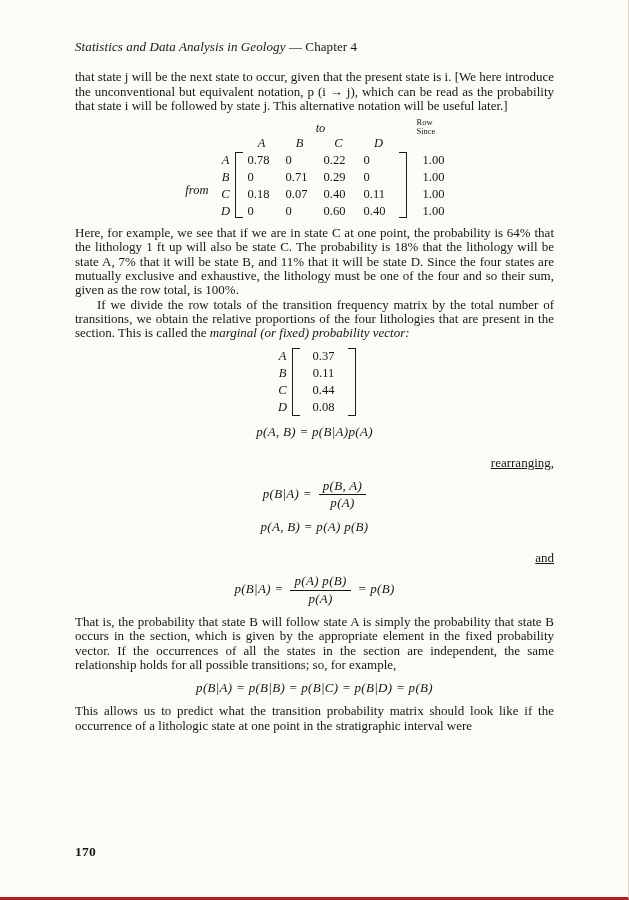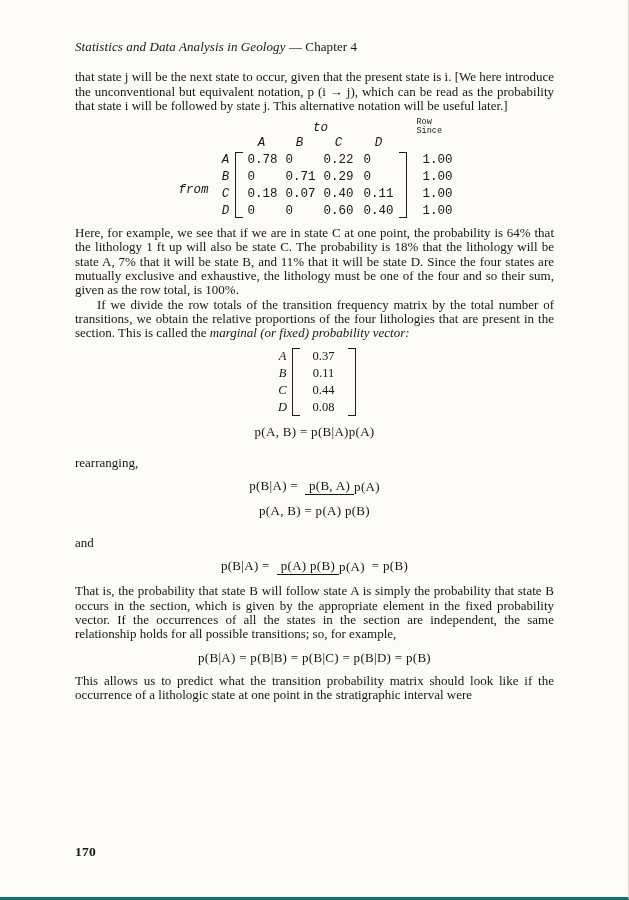--- a/index.html
+++ b/index.html
@@ -14,21 +14,21 @@
     position: relative;
     width: 629px;
     height: 900px;
     box-sizing: border-box;
     background: #fcfbf8;
     color: #161616;
     font-family: "Liberation Serif", "DejaVu Serif", serif;
     font-size: 13px;
     line-height: 14.3px;
     padding: 40px 74px 0 75px;
-    border-bottom: 3px solid #0f766e;
+    border-bottom: 3px solid #b91c1c;
     border-right: 1px solid #d8d5cd;
   }
   .ital { font-style: italic; }
   .running-head {
     font-size: 13px;
     margin-bottom: 16px;
     letter-spacing: 0.1px;
   }
   .para {
     margin: 0;
@@ -43,21 +43,20 @@
     justify-content: center;
     margin: 7px 0 7px 0;
   }
   .mgrid {
     display: grid;
     grid-template-columns: 46px 18px 8px 38px 38px 40px 40px 8px 10px 42px;
     grid-template-rows: 15px 16px 17px 17px 17px 17px;
     align-items: center;
     font-size: 12.5px;
     line-height: 14px;
-    font-family: Liberation Mono, monospace;
   }
   .m-to   { grid-row: 1; grid-column: 4 / 8; text-align: center; }
   .m-rtl  { grid-row: 1; grid-column: 10; font-size: 8.5px; line-height: 8.5px; align-self: end; width: 30px; }
   .m-ch   { grid-row: 2; text-align: center; }
   .c4 { grid-column: 4; } .c5 { grid-column: 5; } .c6 { grid-column: 6; } .c7 { grid-column: 7; }
   .r3 { grid-row: 3; } .r4 { grid-row: 4; } .r5 { grid-row: 5; } .r6 { grid-row: 6; }
   .m-from { grid-row: 3 / 7; grid-column: 1; align-self: center; text-align: right; padding-right: 8px; margin-top: 9px; }
   .m-rl   { grid-column: 2; text-align: center; }
   .m-bl   { grid-row: 3 / 7; grid-column: 3; align-self: stretch;
             border-left: 1.5px solid #1c1c1c; border-top: 1.5px solid #1c1c1c; border-bottom: 1.5px solid #1c1c1c;
@@ -80,32 +79,32 @@
   .v-bl { grid-row: 1 / 5; grid-column: 2; align-self: stretch;
           border-left: 1.5px solid #1c1c1c; border-top: 1.5px solid #1c1c1c; border-bottom: 1.5px solid #1c1c1c; }
   .v-br { grid-row: 1 / 5; grid-column: 4; align-self: stretch;
           border-right: 1.5px solid #1c1c1c; border-top: 1.5px solid #1c1c1c; border-bottom: 1.5px solid #1c1c1c; }
   .v-v  { grid-column: 3; text-align: center; }
 
   .equation {
     text-align: center;
     margin: 9px 0 9px 0;
   }
-  .math { font-size: 13px; letter-spacing: 0.3px; }
+  .math { font-style: italic; font-size: 13px; letter-spacing: 0.3px; }
   .frac {
     display: inline-flex;
-    flex-direction: row;
+    flex-direction: column;
     vertical-align: middle;
     margin-left: 7px;
     text-align: center;
   }
   .frac .num { border-bottom: 1px solid #161616; padding: 0 4px 1px 4px; }
   .frac .den { padding-top: 1px; }
   .eq-rhs { margin-left: 7px; }
-  .cue { margin: 17px 0 3px 0; text-align: left; }
+  .cue { margin: 17px 0 3px 0; text-align: right; text-decoration: underline; }
 
   .page-number {
     position: absolute;
     left: 75px;
     bottom: 38px;
     font-size: 13.5px;
     font-weight: bold;
     letter-spacing: 0.3px;
   }
 </style>

